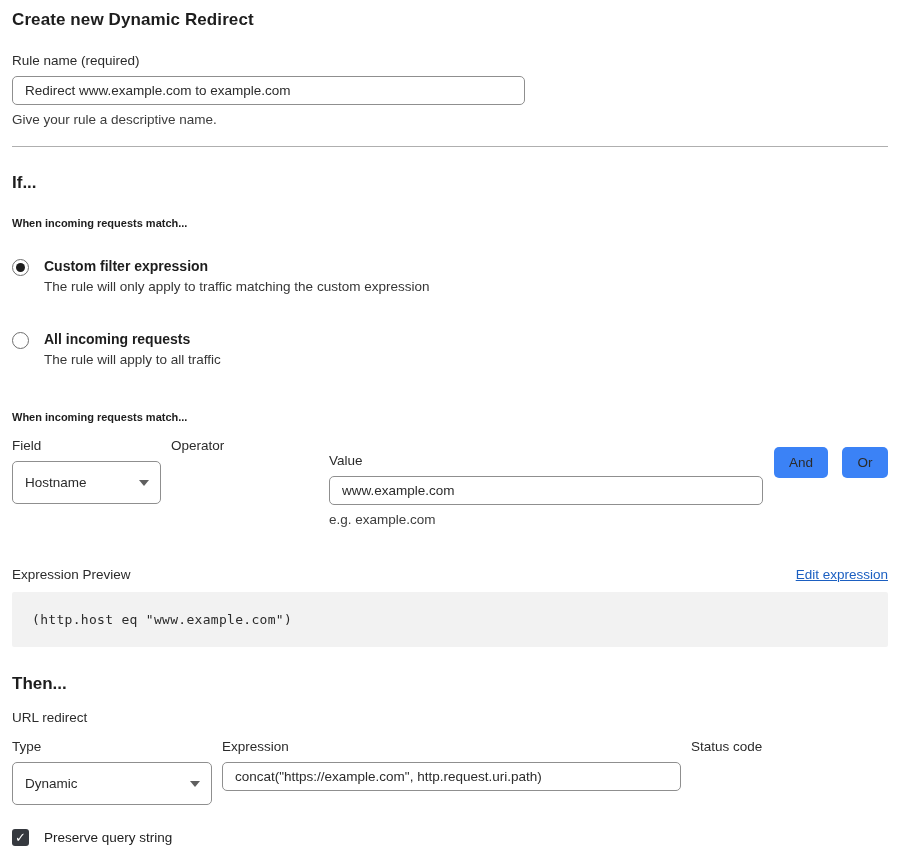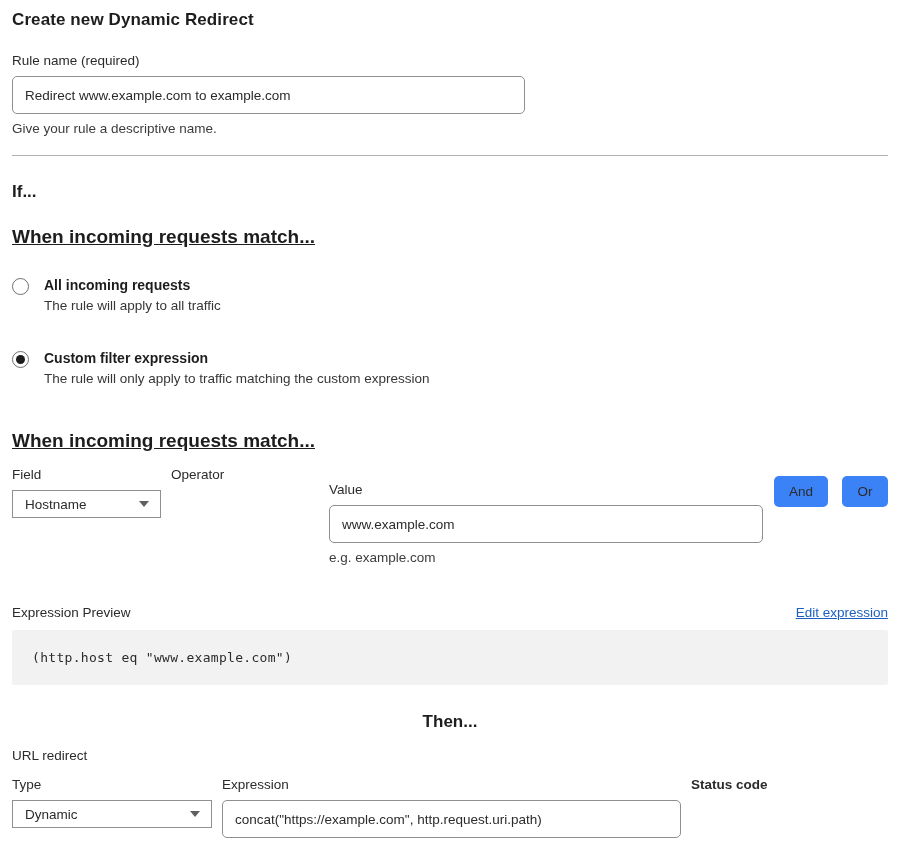--- a/index.html
+++ b/index.html
@@ -11,39 +11,39 @@
     overflow: hidden;
   }
   .page { padding: 10px 19px 0 12px; }
 
   .page-title { font-size: 17px; font-weight: 700; letter-spacing: .1px; }
 
   .field-label { font-size: 13.5px; color: #2b2b2b; }
   .help-text { font-size: 13.5px; color: #3c3c3c; margin-top: 7px; }
 
   .text-input {
-    height: 38px;
+    height: 29px;
     border: 1px solid #8f8f8f;
     border-radius: 5px;
     padding: 0 12px;
     font-size: 13.5px;
     font-family: "Liberation Sans", sans-serif;
     color: #2b2b2b;
     background: #fff;
     width: 100%;
     outline: none;
   }
 
   .rule-name-block { margin-top: 23px; }
   .rule-name-block .text-input { width: 513px; margin-top: 8px; display: block; }
 
   .divider { border: none; border-top: 1px solid #afafaf; margin-top: 19px; }
 
   .section-heading { font-size: 17px; font-weight: 700; margin-top: 26px; }
-  .sub-heading { font-size: 19px; font-weight: 700; margin-top: 24px; text-decoration: underline; }
+  .sub-heading { font-size: 11px; font-weight: 700; margin-top: 24px; }
 
   .radio-option { display: flex; margin-top: 29px; }
   .radio-option + .radio-option { margin-top: 37px; }
   .radio-circle {
     width: 17px; height: 17px;
     border: 1px solid #6f6f6f;
     border-radius: 50%;
     margin-top: 1px;
     flex: none;
     position: relative;
@@ -66,23 +66,23 @@
   .filter-heading { margin-top: 44px; }
 
   .filter-row { display: flex; margin-top: 15px; }
   .col-field { width: 150px; margin-right: 10px; }
   .col-operator { width: 150px; margin-right: 9px; }
   .col-value { width: 437px; margin-right: 11px; margin-top: 15px; }
   .col-connectors { display: flex; align-items: flex-start; }
   .control { margin-top: 8px; }
 
   .select-box {
-    height: 28px;
+    height: 43px;
     border: 1px solid #8f8f8f;
-    border-radius: 0;
+    border-radius: 5px;
     padding: 0 11px 0 12px;
     display: flex;
     align-items: center;
     justify-content: space-between;
     cursor: pointer;
     background: #fff;
     font-size: 13.5px;
     color: #2b2b2b;
   }
   .chevron {
@@ -127,27 +127,27 @@
     height: 55px;
     display: flex;
     align-items: center;
     padding-left: 20px;
     font-family: "DejaVu Sans Mono", "Liberation Mono", monospace;
     font-size: 13px;
     color: #2b2b2b;
     letter-spacing: .3px;
   }
 
-  .then-heading { margin-top: 27px; text-align: center; }
+  .then-heading { margin-top: 27px; }
   .url-redirect-label { margin-top: 16px; }
 
   .then-row { display: flex; margin-top: 14px; }
   .col-type { width: 200px; margin-right: 10px; }
   .col-expression { flex: 1; margin-right: 10px; }
-  .col-status { width: 197px; font-weight: bold; }
+  .col-status { width: 197px; }
 
   .checkbox-row { display: flex; align-items: center; margin-top: 24px; }
   .checkbox {
     width: 17px; height: 17px;
     border-radius: 3px;
     background: #36393f;
     color: #fff;
     font-size: 13px;
     line-height: 17px;
     text-align: center;
@@ -187,32 +187,32 @@
     <input type="text" class="text-input" value="Redirect www.example.com to example.com" style="">
     <div class="help-text">Give your rule a descriptive name.</div>
   </div>
 
   <hr class="divider">
 
   <h2 class="section-heading">If...</h2>
   <h3 class="sub-heading">When incoming requests match...</h3>
 
   <div class="radio-option">
+    <span class="radio-circle selected"></span>
+    <div class="radio-texts">
+      <div class="radio-title">Custom filter expression</div>
+      <div class="radio-desc">The rule will only apply to traffic matching the custom expression</div>
+    </div>
+  </div>
+
+  <div class="radio-option">
     <span class="radio-circle"></span>
     <div class="radio-texts">
       <div class="radio-title">All incoming requests</div>
       <div class="radio-desc">The rule will apply to all traffic</div>
-    </div>
-  </div>
-
-  <div class="radio-option">
-    <span class="radio-circle selected"></span>
-    <div class="radio-texts">
-      <div class="radio-title">Custom filter expression</div>
-      <div class="radio-desc">The rule will only apply to traffic matching the custom expression</div>
     </div>
   </div>
 
   <h3 class="sub-heading filter-heading">When incoming requests match...</h3>
 
   <div class="filter-row">
     <div class="col-field">
       <div class="field-label">Field</div>
       <div class="select-box control">
         <span>Hostname</span>

